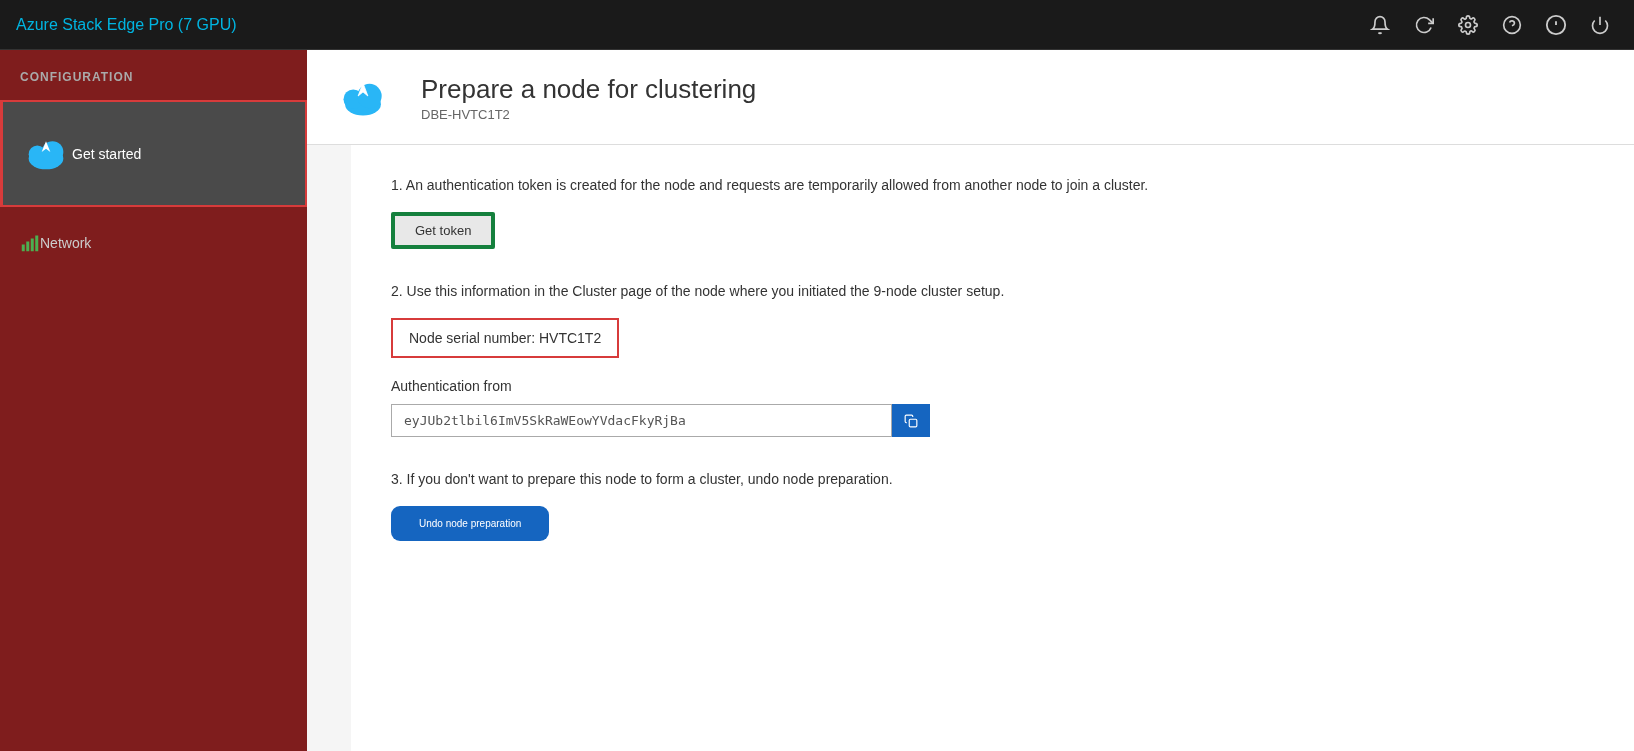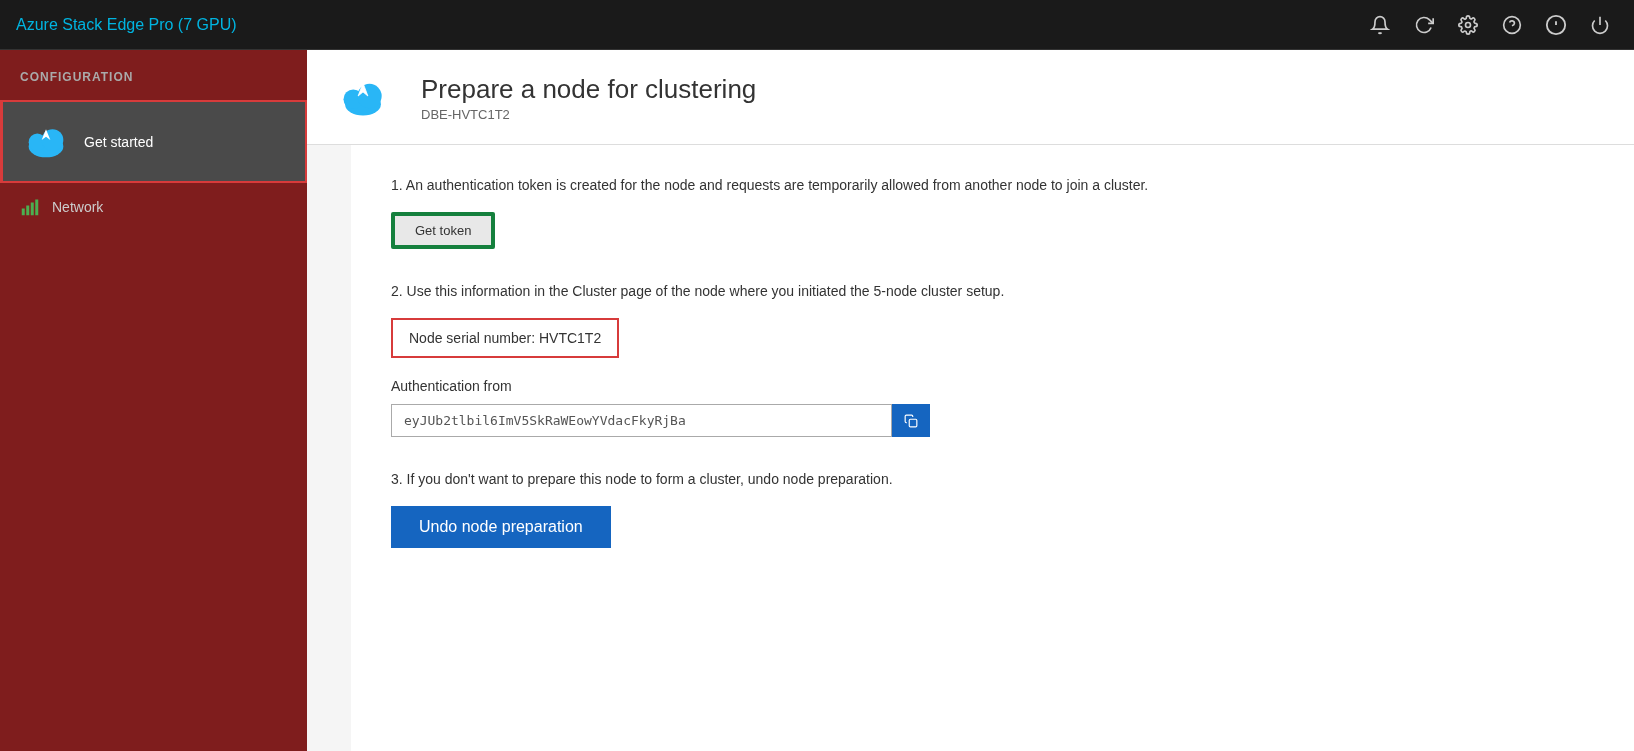--- a/index.html
+++ b/index.html
@@ -60,22 +60,21 @@
       color: #aaa;
       font-size: 12px;
       font-weight: 600;
       letter-spacing: 1px;
       padding: 0 20px 16px 20px;
       text-transform: uppercase;
     }
     .sidebar-item {
       display: flex;
       align-items: center;
-      gap: 12px;
-      padding: 14px 20px;
+      padding: 26px 20px;
       cursor: pointer;
       font-size: 14px;
       color: #ccc;
       position: relative;
     }
     .sidebar-item.active {
       background: #4a4a4a;
       color: #fff;
     }
     .sidebar-item.active::before {
@@ -195,23 +194,23 @@
       justify-content: center;
       width: 38px;
     }
 
     
     .btn-primary {
       background: #1565c0;
       border: none;
       color: #fff;
       padding: 12px 28px;
-      font-size: 16px;
-      cursor: pointer;
-      border-radius: 0;
+      font-size: 10px;
+      cursor: pointer;
+      border-radius: 9px;
     }
 
     
     .cloud-icon-svg {
       width: 52px;
       height: 52px;
     }
   </style>
 </head>
 <body>
@@ -312,21 +311,21 @@
         <p class="step-text">
           <span>1.</span>
           <span> An authentication token is created for the node and requests are temporarily allowed from another node to join a cluster.</span>
         </p>
         <button class="btn-secondary">Get token</button>
       </div>
 
       <div class="step">
         <p class="step-text">
           <span>2.</span>
-          <span> Use this information in the Cluster page of the node where you initiated the 5-node cluster setup.</span>
+          <span> Use this information in the Cluster page of the node where you initiated the 9-node cluster setup.</span>
         </p>
         <div class="serial-box">Node serial number: HVTC1T2</div>
         <br>
         <div class="auth-token-label">Authentication from</div>
         <div class="token-row">
           <input type="text" class="token-input" readonly="" value="eyJUb2tlbil6ImV5SkRaWEowYVdacFkyRjBa" style="">
           <button class="copy-btn" title="Copy to clipboard">
             <svg width="16" height="16" viewBox="0 0 24 24" fill="none" stroke="#fff" stroke-width="2">
               <rect x="9" y="9" width="13" height="13" rx="2" ry="2"></rect>
               <path d="M5 15H4a2 2 0 0 1-2-2V4a2 2 0 0 1 2-2h9a2 2 0 0 1 2 2v1"></path>

